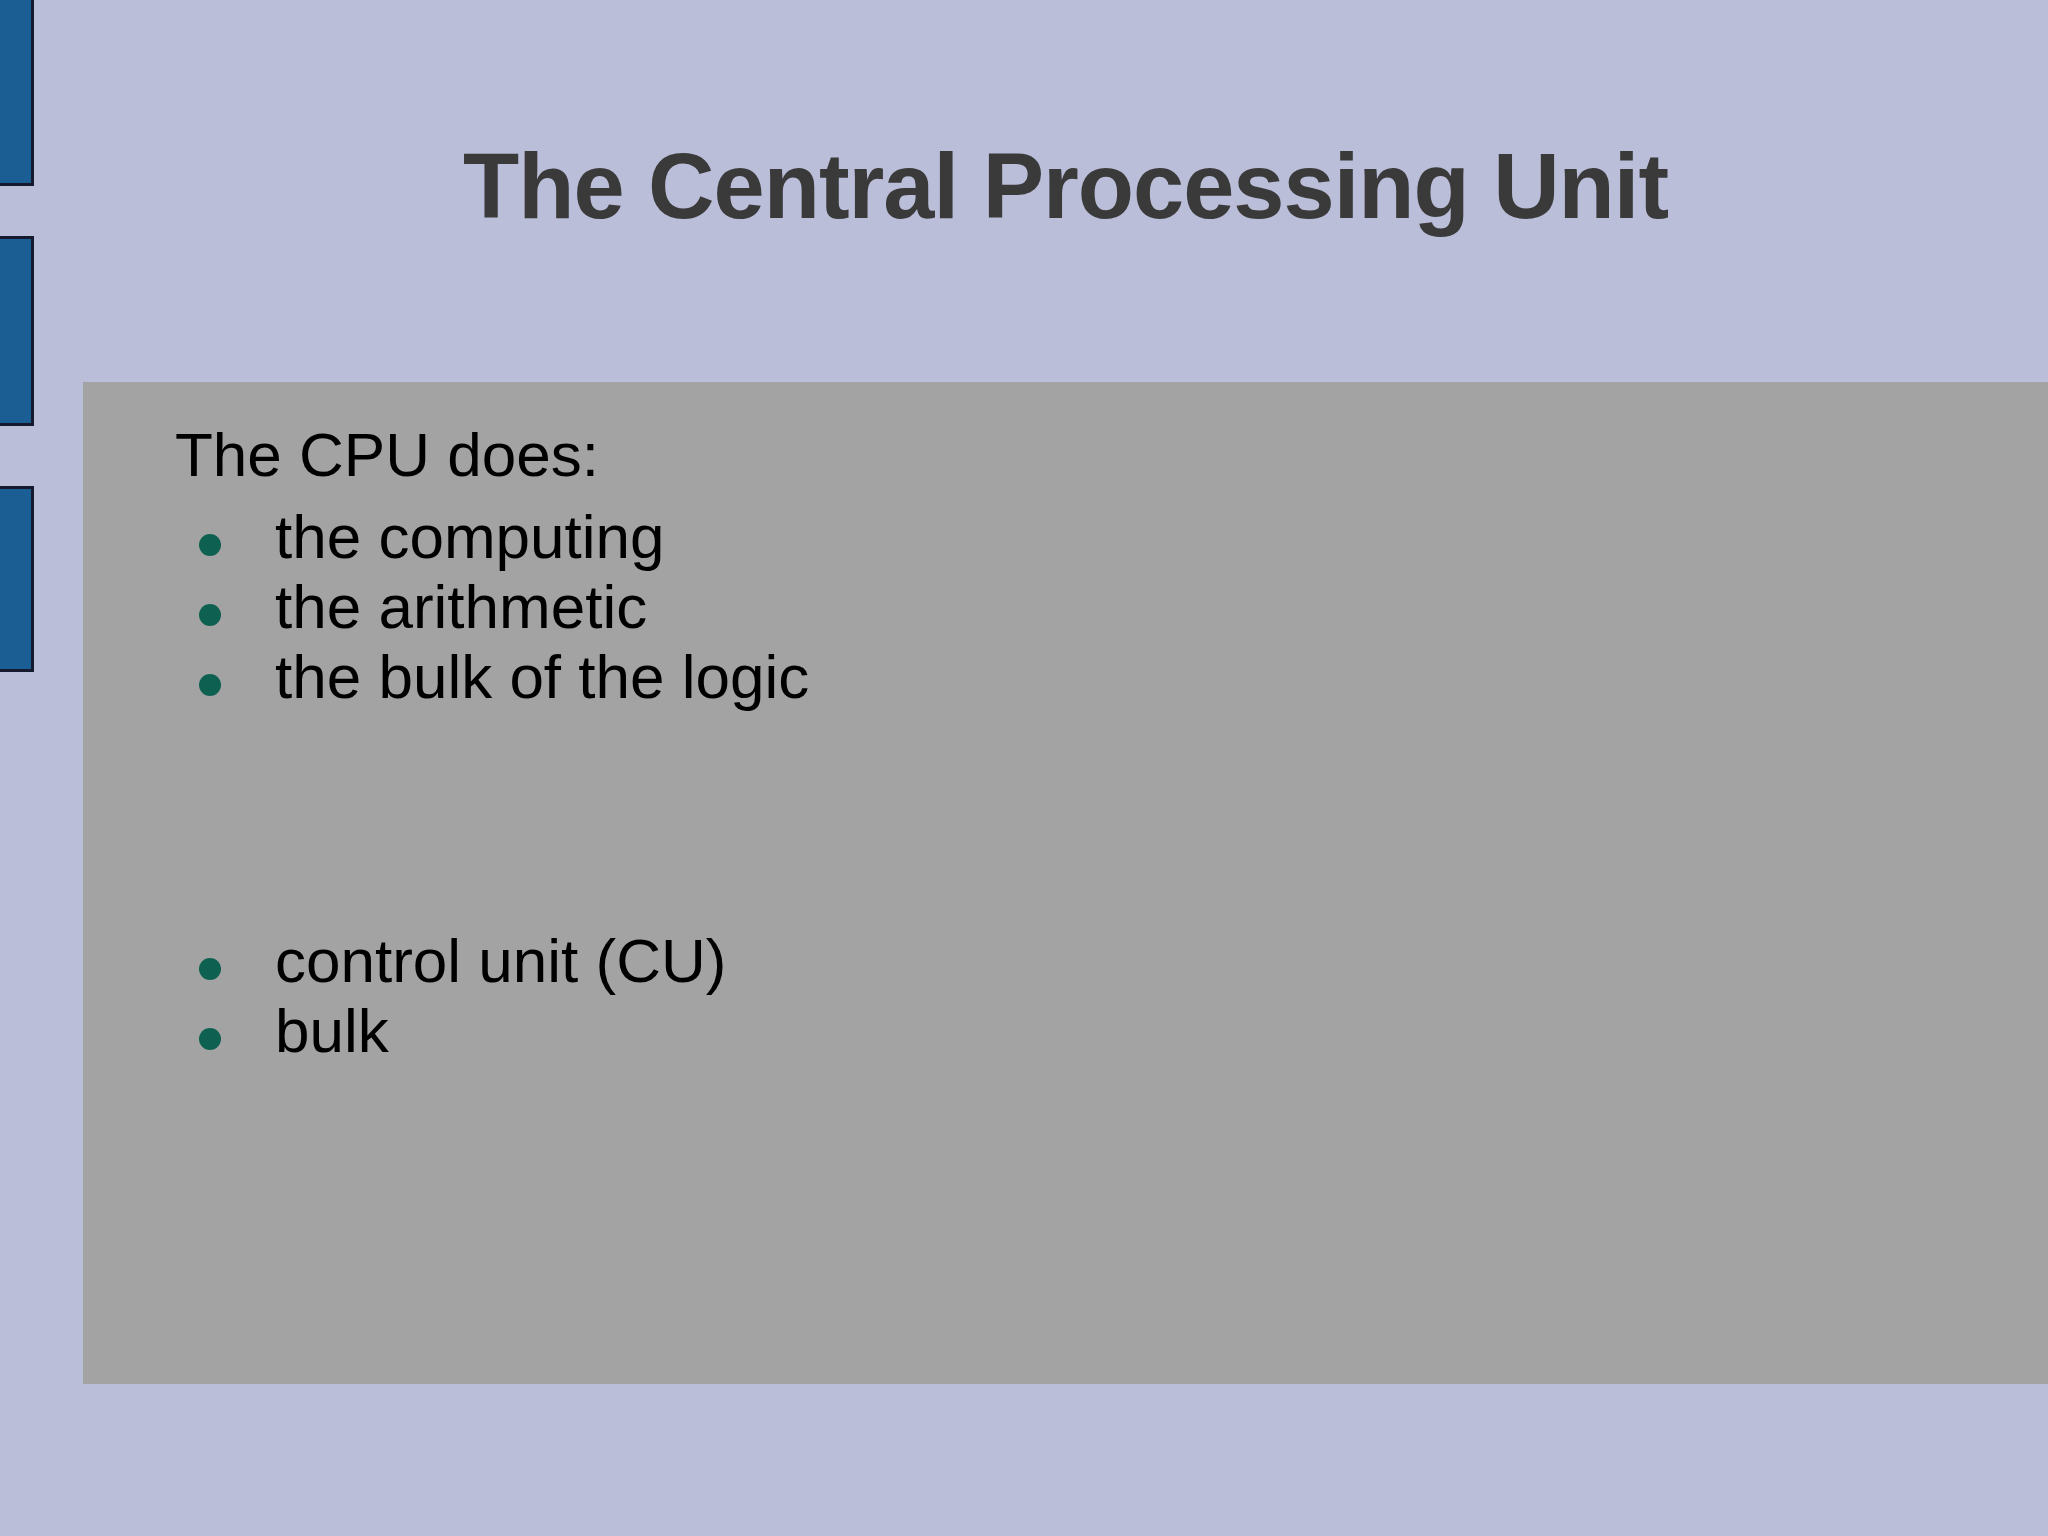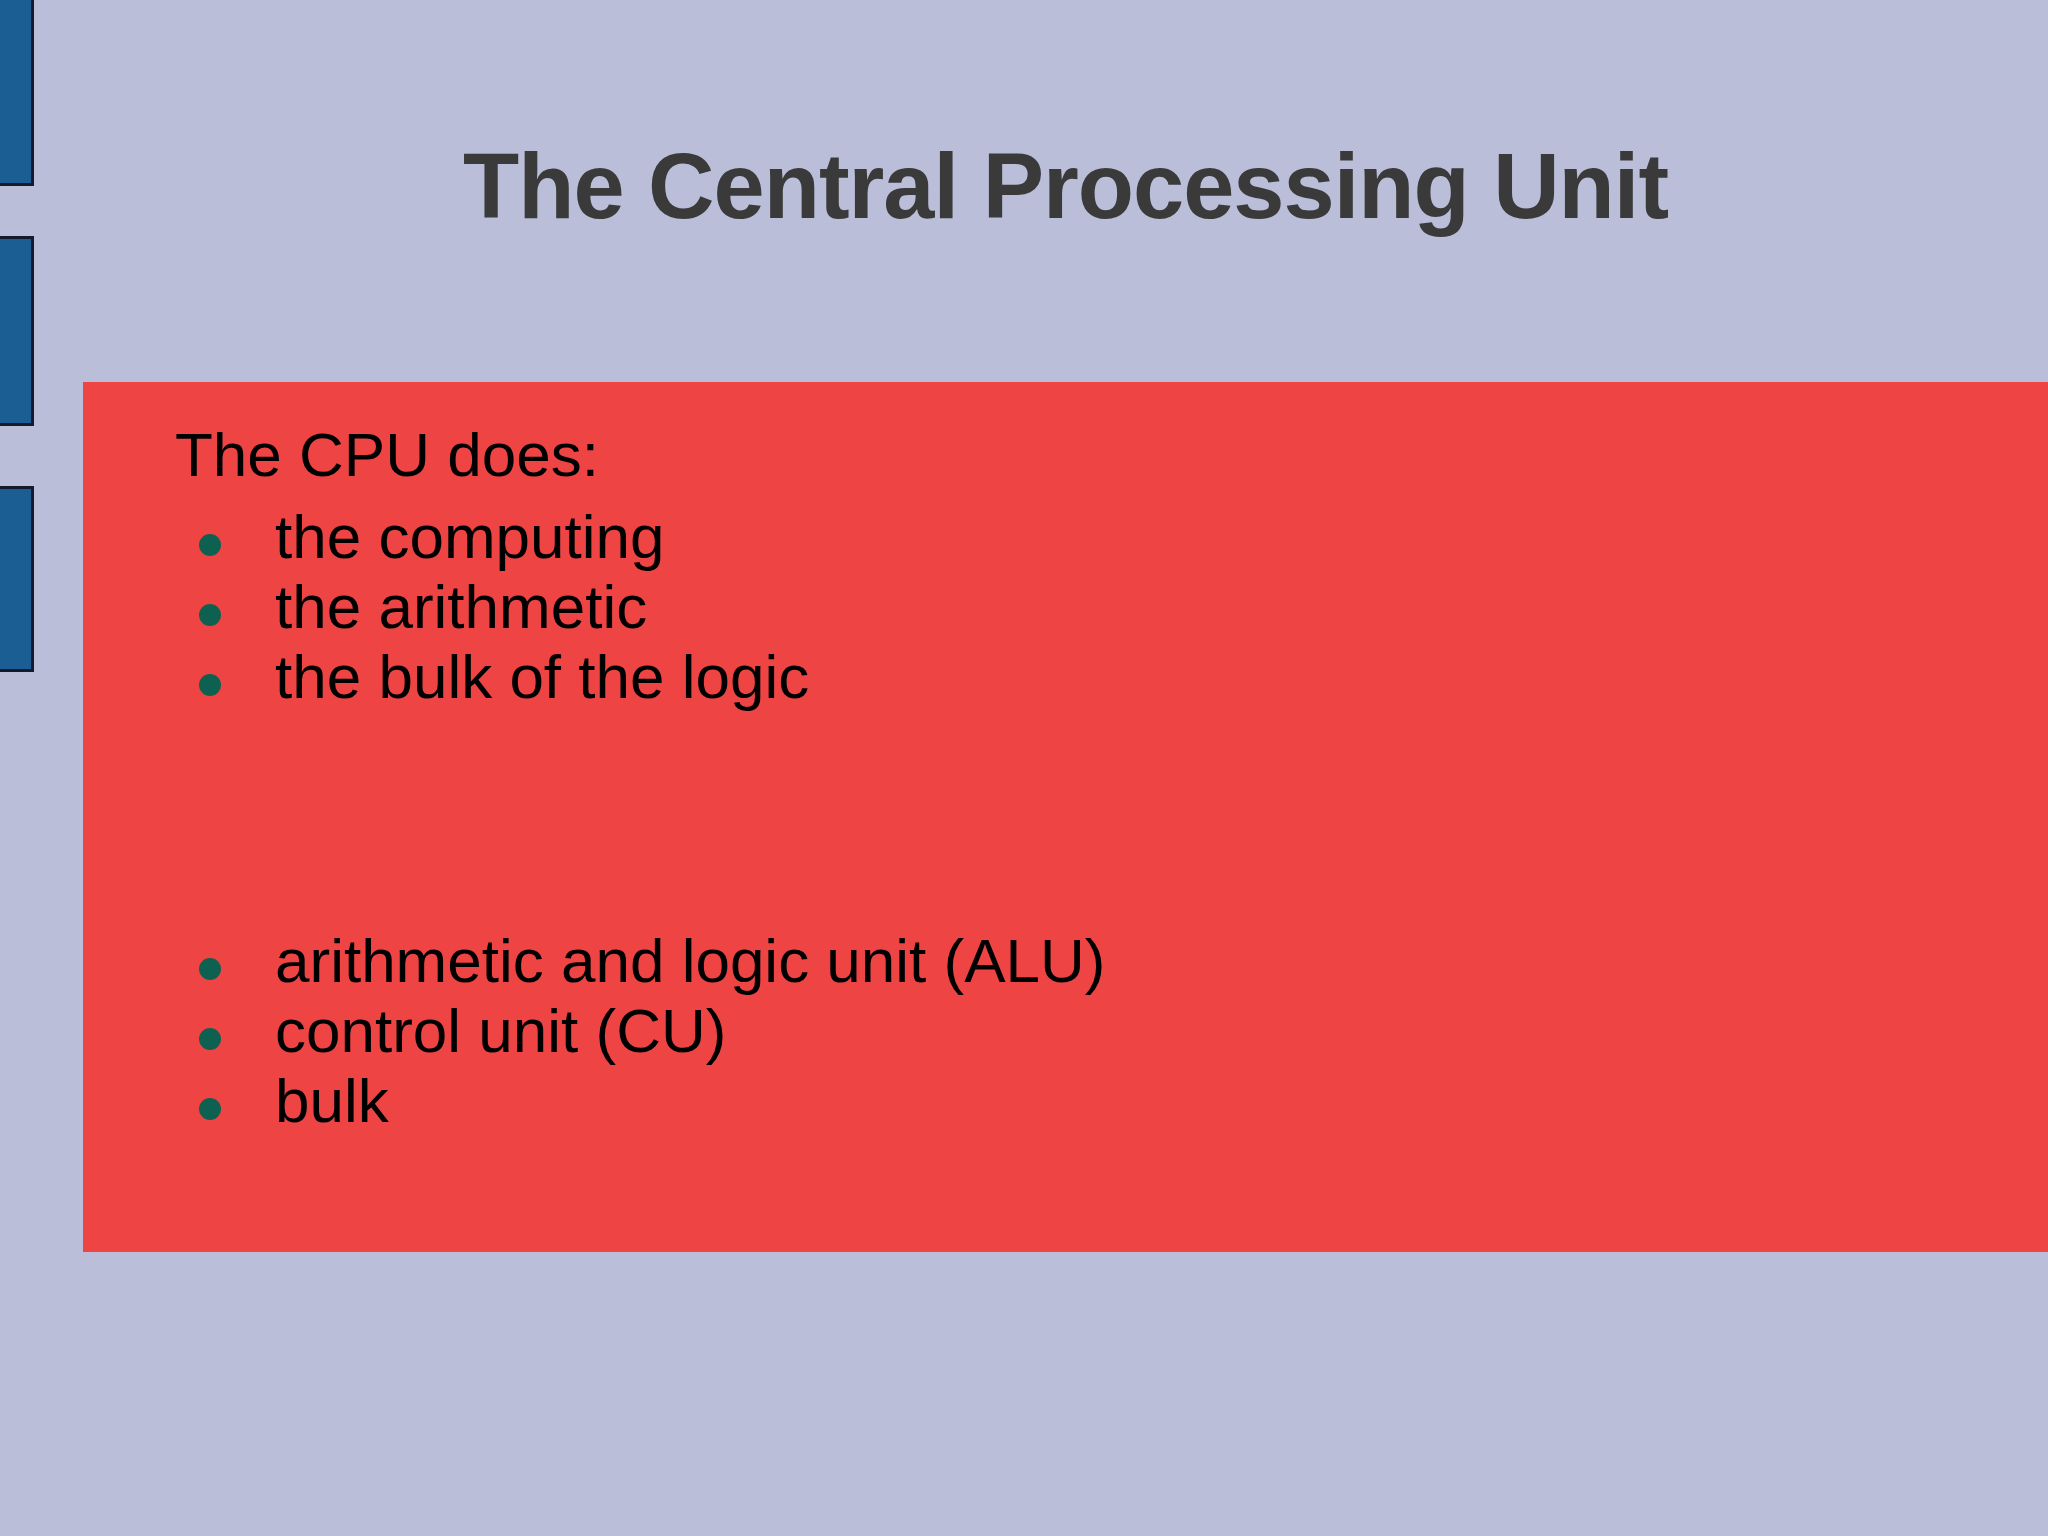--- a/index.html
+++ b/index.html
@@ -60,22 +60,22 @@
     line-height: 1.0;
     white-space: nowrap;
   }
 
   
   .content-panel {
     position: absolute;
     left: 83px;
     top: 382px;
     width: 1965px;
-    height: 870px;
-    background: #ef4444;
+    height: 1002px;
+    background: #a3a3a3;
     box-sizing: border-box;
   }
 
   .body-block {
     position: absolute;
     left: 92px;
     top: 38px;
     right: 40px;
   }
 
@@ -149,24 +149,20 @@
       </ul>
 
       <div class="gap-1"></div>
 
 
       <div class="gap-2"></div>
 
       <ul class="bullets">
         <li>
           <span class="dot"></span>
-          <span>arithmetic and logic unit (ALU)</span>
-        </li>
-        <li>
-          <span class="dot"></span>
           <span>control unit (CU)</span>
         </li>
         <li>
           <span class="dot"></span>
           <span>bulk</span>
         </li>
       </ul>
 
     </div>
   </div>

